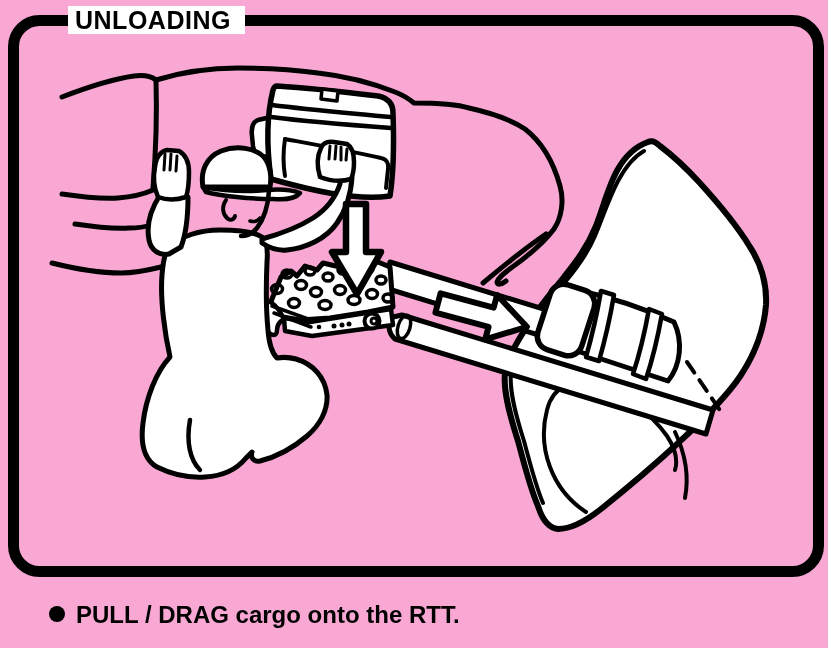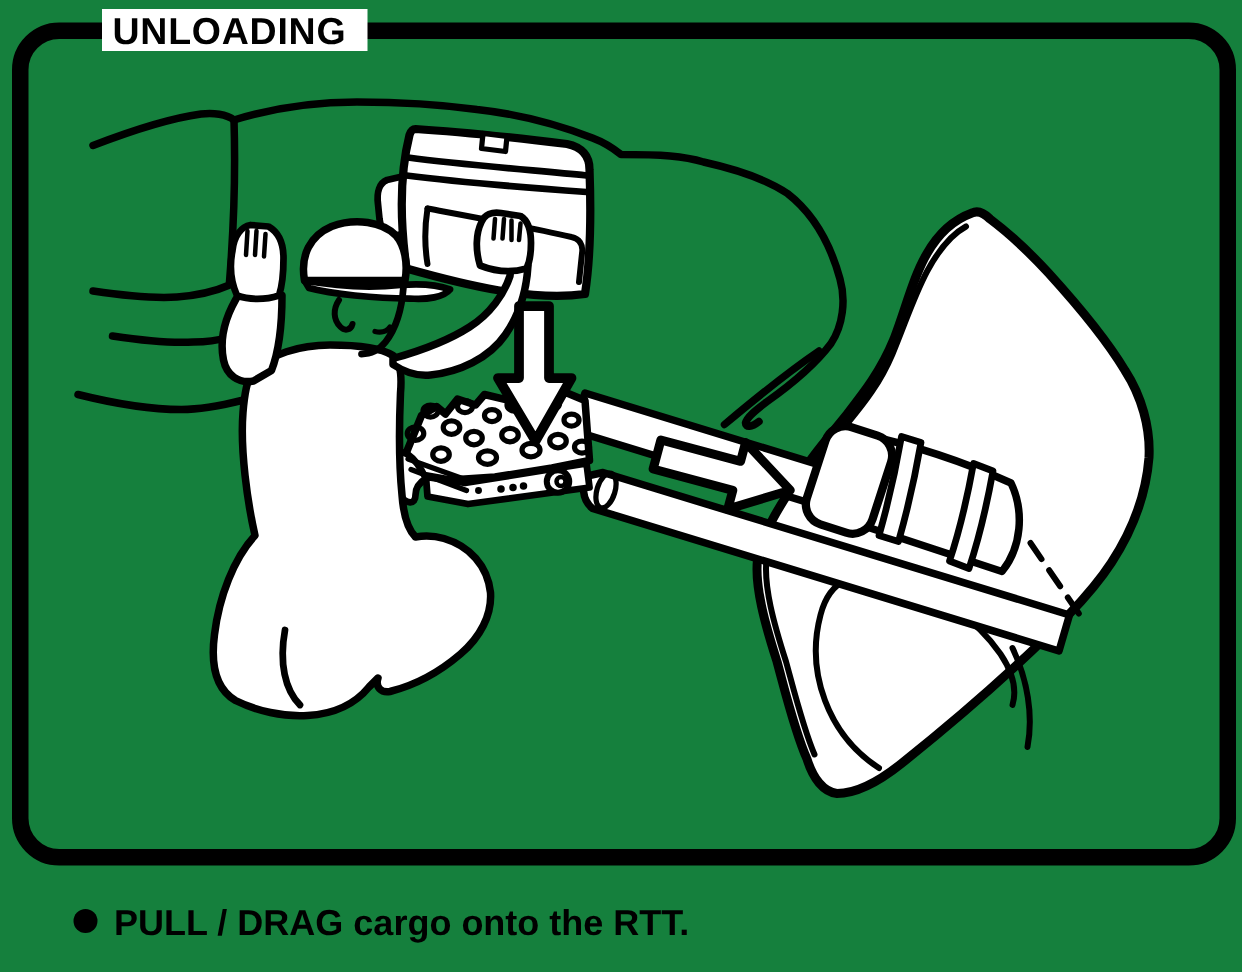--- a/index.html
+++ b/index.html
@@ -1,16 +1,16 @@
 <!DOCTYPE html>
 <html><head>
 <meta charset="utf-8">
 <style>
   html,body{margin:0;padding:0;background:#ffffff;}
-  .page{position:relative;width:828px;height:648px;background:#15803d;overflow:hidden;
+  .page{position:relative;width:828px;height:648px;background:#f9a8d4;overflow:hidden;
         font-family:"Liberation Sans", sans-serif;}
   svg{position:absolute;top:0;left:0;}
   .ink-stroke{stroke:#000;fill:none;stroke-linecap:round;stroke-linejoin:round;}
   .ink-fill{stroke:#000;fill:#fff;stroke-linecap:round;stroke-linejoin:round;}
   text{fill:#000;font-family:"Liberation Sans", sans-serif;font-weight:bold;}
 </style>
 </head>
 <body>
 
 <div class="page">

